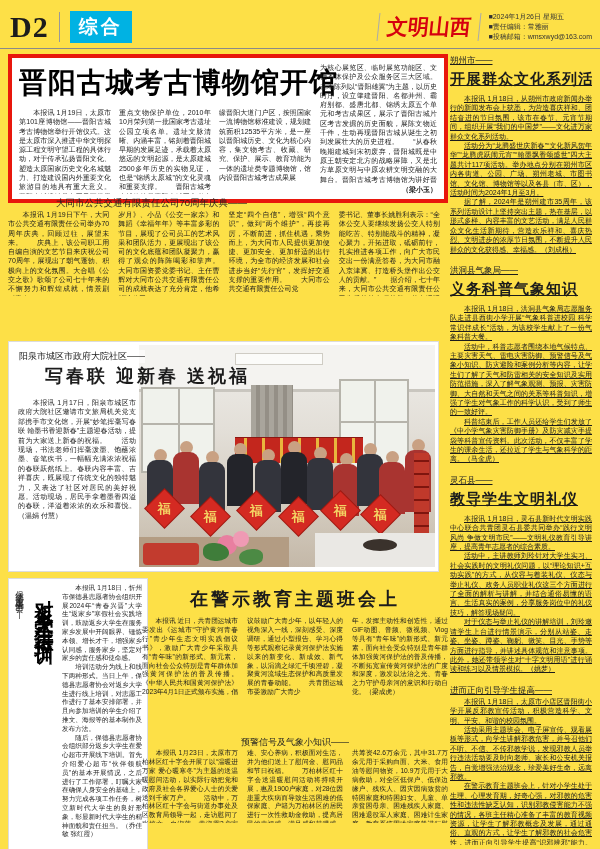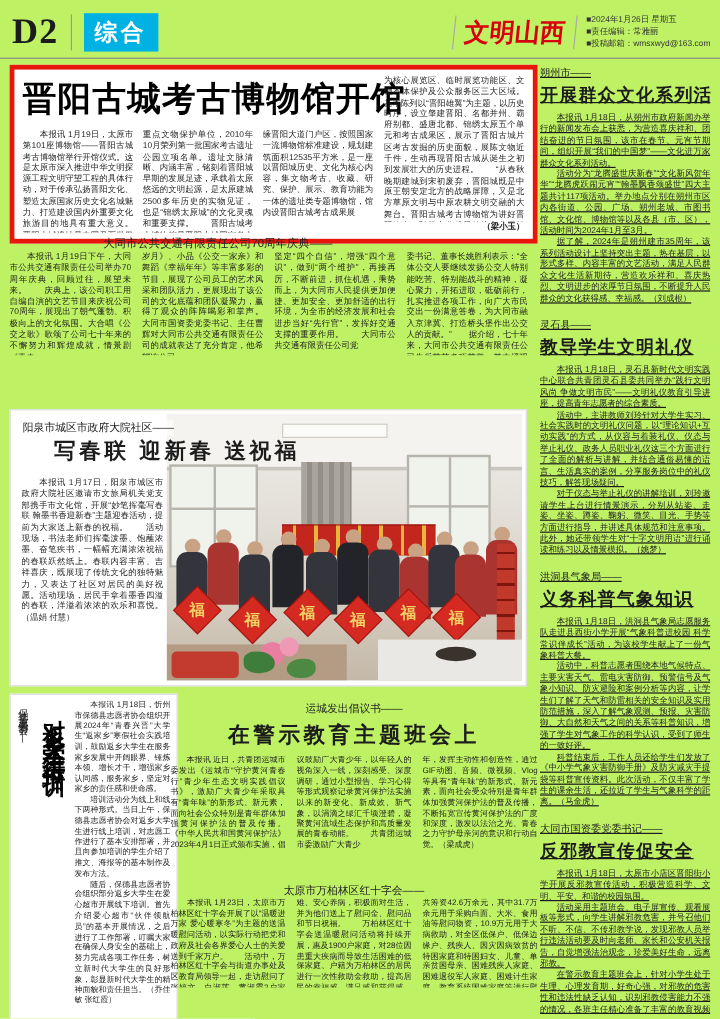--- a/index.html
+++ b/index.html
@@ -1,16 +1,16 @@
 <!DOCTYPE html>
 <html><head>
 <meta charset="utf-8">
 <style>
   html,body{margin:0;padding:0;background:#f2f2f2;}
-  .page{position:relative;width:600px;height:849px;margin:0 auto;background:#bef264;
+  .page{position:relative;width:600px;height:849px;margin:0 auto;background:#fde047;
         font-family:"Liberation Sans","DejaVu Sans",sans-serif;color:#1c1c1c;overflow:hidden;}
   
   .hdr{position:absolute;left:10px;top:8px;right:8px;height:38px;display:flex;justify-content:space-between;align-items:center;}
   .hdr-left{display:flex;align-items:center;gap:10px;}
   .pageno{font-family:"Liberation Serif","DejaVu Serif",serif;font-size:30px;font-weight:bold;letter-spacing:1px;}
   .hdr-vline{width:1px;height:30px;background:#999;}
   .section-badge{background:#00b2e3;color:#fff;font-size:19px;font-weight:bold;padding:3px 9px;letter-spacing:3px;}
   .hdr-right{display:flex;align-items:center;gap:8px;}
   .masthead{color:#d6000f;font-size:21px;font-weight:bold;font-family:"Liberation Serif","DejaVu Serif",serif;
             transform:skewX(-6deg);padding:0 8px;border-left:1px solid #aaa;border-right:1px solid #aaa;white-space:nowrap;}
@@ -25,21 +25,21 @@
   .leadbox{position:absolute;left:8px;top:54px;width:418px;height:131px;border:4px solid #e8170c;
            padding:5px 7px;display:flex;gap:9px;background:#fff;}
   .lead-left{width:292px;display:flex;flex-direction:column;}
   .lead-headline{font-size:28px;font-weight:900;letter-spacing:1px;text-align:center;color:#000;margin:1px 0 6px 0;white-space:nowrap;}
   .lead-cols{flex:1;display:flex;gap:8px;overflow:hidden;}
   .lead-col4{flex:1;display:flex;flex-direction:column;font-size:7px;line-height:9.3px;text-align:justify;overflow:hidden;}
   .lead-col4 .txt{flex:1;overflow:hidden;}
   .lead-col4 .byline{text-align:right;font-size:7px;}
   
   .datong{position:absolute;left:8px;top:197px;width:432px;height:139px;}
-  .datong .kicker{margin-left:78px;font-size:9.5px;}
+  .datong .kicker{margin-left:48px;font-size:9.5px;}
   .datong .headline{font-size:24px;font-weight:900;text-align:center;letter-spacing:4px;margin:4px 0 8px 0;}
   .datong .colrow{height:86px;}
   
   .rail{position:absolute;left:450px;top:55px;width:142px;height:790px;overflow:hidden;text-decoration:underline;}
   .rail-article{margin-bottom:11px;}
   .rail .kicker{font-size:8.5px;}
   .rail .headline{font-size:15px;font-weight:900;letter-spacing:1px;margin:3px 0 5px 0;white-space:nowrap;}
   .rail p{margin:0;font-size:7px;line-height:9.4px;text-align:justify;text-indent:2em;color:#1b1b1b;}
   
   .yangquan{position:absolute;left:8px;top:341px;width:429px;height:229px;border:1px solid #dcdcdc;background:#fff;}
@@ -228,64 +228,62 @@
 
   <div class="rail">
     <div class="rail-article">
       <div class="kicker">朔州市——</div>
       <div class="headline">开展群众文化系列活动</div>
       <p>本报讯 1月18日，从朔州市政府新闻办举行的新闻发布会上获悉，为营造喜庆祥和、团结奋进的节日氛围，该市在春节、元宵节期间，组织开展“我们的中国梦”——文化进万家群众文化系列活动。</p>
       <p>活动分为“龙腾盛世庆新春”“文化新风贺年华”“龙腾虎跃闹元宵”“翰墨飘香颂盛世”四大主题共计117项活动。举办地点分别在朔州市区内各街道、公园、广场、朔州老城、市图书馆、文化馆、博物馆等以及各县（市、区），活动时间为2024年1月至3月。</p>
       <p>据了解，2024年是朔州建市35周年，该系列活动设计上坚持突出主题，热在基层，以形式多样、内容丰富的文艺活动，满足人民群众文化生活新期待，营造欢乐祥和、喜庆热烈、文明进步的浓厚节日氛围，不断提升人民群众的文化获得感、幸福感。（刘成根）</p>
     </div>
     <div class="rail-article">
+      <div class="kicker">洪洞县气象局——</div>
+      <div class="headline">义务科普气象知识</div>
+      <p>本报讯 1月18日，洪洞县气象局志愿服务队走进县西街小学开展“气象科普进校园 科学常识伴成长”活动，为该校学生献上了一份气象科普大餐。</p>
+      <p>活动中，科普志愿者围绕本地气候特点、主要灾害天气、雷电灾害防御、预警信号及气象小知识、防灾避险和案例分析等内容，让学生们了解了天气和防雷相关的安全知识及实用防范措施，深入了解气象观测、预报、灾害防御、大自然和天气之间的关系等科普知识，增强了学生对气象工作的科学认识，受到了师生的一致好评。</p>
+      <p>科普结束后，工作人员还给学生们发放了《中小学气象灾害防御手册》及防灾减灾手提袋等科普宣传资料。此次活动，不仅丰富了学生的课余生活，还拉近了学生与气象科学的距离。（马金虎）</p>
+    </div>
+    <div class="rail-article">
       <div class="kicker">灵石县——</div>
       <div class="headline">教导学生文明礼仪</div>
       <p>本报讯 1月18日，灵石县新时代文明实践中心联合共青团灵石县委共同举办“践行文明风尚 争做文明市民”——文明礼仪教育引导讲座，提高青年志愿者的综合素质。</p>
       <p>活动中，主讲教师刘玲针对大学生实习、社会实践时的文明礼仪问题，以“理论知识+互动实践”的方式，从仪容与着装礼仪、仪态与举止礼仪、政务人员职业礼仪这三个方面进行了全面的解析与讲解，并结合通俗易懂的语言、生活真实的案例，分享服务岗位中的礼仪技巧，解答现场疑问。</p>
       <p>对于仪态与举止礼仪的讲解培训，刘玲邀请学生上台进行情景演示，分别从站姿、走姿、坐姿、蹲姿、鞠躬、微笑、目光、手势等方面进行指导，并讲述具体规范和注意事项。此外，她还带领学生对“十字文明用语”进行诵读和练习以及情景模拟。（姚梦）</p>
     </div>
     <div class="rail-article">
-      <div class="kicker">洪洞县气象局——</div>
-      <div class="headline">义务科普气象知识</div>
-      <p>本报讯 1月18日，洪洞县气象局志愿服务队走进县西街小学开展“气象科普进校园 科学常识伴成长”活动，为该校学生献上了一份气象科普大餐。</p>
-      <p>活动中，科普志愿者围绕本地气候特点、主要灾害天气、雷电灾害防御、预警信号及气象小知识、防灾避险和案例分析等内容，让学生们了解了天气和防雷相关的安全知识及实用防范措施，深入了解气象观测、预报、灾害防御、大自然和天气之间的关系等科普知识，增强了学生对气象工作的科学认识，受到了师生的一致好评。</p>
-      <p>科普结束后，工作人员还给学生们发放了《中小学气象灾害防御手册》及防灾减灾手提袋等科普宣传资料。此次活动，不仅丰富了学生的课余生活，还拉近了学生与气象科学的距离。（马金虎）</p>
-    </div>
-    <div class="rail-article">
-      <div class="kicker">大同市国资委党委书记——</div>
-      <div class="headline">反邪教宣传促安全</div>
+      <div class="kicker">进而正向引导学生提高——</div>
       <p>本报讯 1月18日，太原市小店区晋阳街小学开展反邪教宣传活动，积极营造科学、文明、平安、和谐的校园氛围。</p>
       <p>活动采用主题班会、电子屏宣传、观看展板等形式，向学生讲解邪教危害，并号召他们不听、不信、不传邪教学说，发现邪教人员举行违法活动要及时向老师、家长和公安机关报告，自觉增强法治观念，珍爱美好生命，远离邪教。</p>
       <p>在警示教育主题班会上，针对小学生处于生理、心理发育期，好奇心强，对邪教的危害性和违法性缺乏认知，识别邪教侵害能力不强的情况，各班主任精心准备了丰富的教育视频资源，让学生了解邪教概念及发展，通过通俗、直观的方式，让学生了解邪教的社会危害性，进而正向引导学生提高“识邪辨邪”能力。班会上还特意设定了问答互动环节，学生们踊跃举手发言。（张莉 李小梅）</p>
     </div>
   </div>
 
   <div class="baode">
     <div class="vkicker">保德县志愿者协会——</div>
     <div class="vheadline">对返乡大学生进行培训</div>
     <div class="body">
       <p>本报讯 1月18日，忻州市保德县志愿者协会组织开展2024年“青春兴晋”大学生“返家乡”寒假社会实践培训，鼓励返乡大学生在服务家乡发展中开阔眼界、锤炼本领、增长才干，增强家乡认同感，服务家乡，坚定对家乡的责任感和使命感。</p>
       <p>培训活动分为线上和线下两种形式。当日上午，保德县志愿者协会对返乡大学生进行线上培训，对志愿工作进行了基本安排部署，并且向参加培训的学生介绍了推文、海报等的基本制作及发布方法。</p>
       <p>随后，保德县志愿者协会组织部分返乡大学生在爱心超市开展线下培训。首先介绍爱心超市“伙伴领航员”的基本开展情况，之后进行了工作部署，叮嘱大家在确保人身安全的基础上，努力完成各项工作任务，树立新时代大学生的良好形象，彰显新时代大学生的精神面貌和责任担当。（乔佳敏 张红霞）</p>
     </div>
   </div>
 
   <div class="yuncheng">
-    <div class="cent-kicker kicker">运城发出倡议书——</div>
     <div class="mid-headline">在警示教育主题班会上</div>
     <div class="colrow">
       <div class="col">　　本报讯 近日，共青团运城市委发出《运城市“守护黄河青春行”青少年生态文明实践倡议书》，激励广大青少年采取具有“青年味”的新形式、新元素，面向社会公众特别是青年群体加强黄河保护法的普及传播。　　《中华人民共和国黄河保护法》2023年4月1日正式颁布实施，倡</div>
       <div class="col">议鼓励广大青少年，以年轻人的视角深入一线，深刻感受、深度调研，通过小型报告、学习心得等形式观察记录黄河保护法实施以来的新变化、新成效、新气象，以涓滴之绿汇千顷澄碧，凝聚黄河流域生态保护和高质量发展的青春动能。　　共青团运城市委激励广大青少</div>
       <div class="col">年，发挥主动性和创造性，通过GIF动图、音频、微视频、Vlog等具有“青年味”的新形式、新元素，面向社会受众特别是青年群体加强黄河保护法的普及传播，不断拓宽宣传黄河保护法的广度和深度，激发以法治之光、青春之力守护母亲河的意识和行动自觉。（梁成虎）</div>
     </div>
   </div>
 
   <div class="wanbailin">
-    <div class="cent-kicker kicker">太原市万柏林区红十字会——</div>
+    <div class="cent-kicker kicker">预警信号及气象小知识——</div>
     <div class="colrow">
       <div class="col">　　本报讯 1月23日，太原市万柏林区红十字会开展了以“温暖进万家 爱心暖寒冬”为主题的送温暖慰问活动，以实际行动把党和政府及社会各界爱心人士的关爱送到千家万户。　　活动中，万柏林区红十字会与街道办事处及区教育局领导一起，走访慰问了张婷文、白淑莲、黄淑霞3户家庭，与他们亲切交流，了解他们的实际困难，鼓励他们要克服困</div>
       <div class="col">难、安心养病，积极面对生活，并为他们送上了慰问金、慰问品和节日祝福。　　万柏林区红十字会送温暖慰问活动将持续开展，惠及1900户家庭，对28位因患重大疾病而导致生活困难的低保家庭、户籍为万柏林区的居民进行一次性救助金救助，提高居民的幸福感、满足感和获得感。　　据了解，万柏林区红十字会此次</div>
       <div class="col">共筹资42.6万余元，其中31.7万余元用于采购白面、大米、食用油等慰问物资，10.9万元用于大病救助，对全区低保户、低保边缘户、残疾人、因灾因病致贫的特困家庭和特困妇女、儿童、单亲贫困母亲、困难残疾人家庭、困难退役军人家庭、困难计生家庭、教育系统困难家庭等进行慰问，帮助他们过一个温暖祥和的春节。（梁小玉）</div>
     </div>
   </div>
 
 </div>
 
 </body></html>

